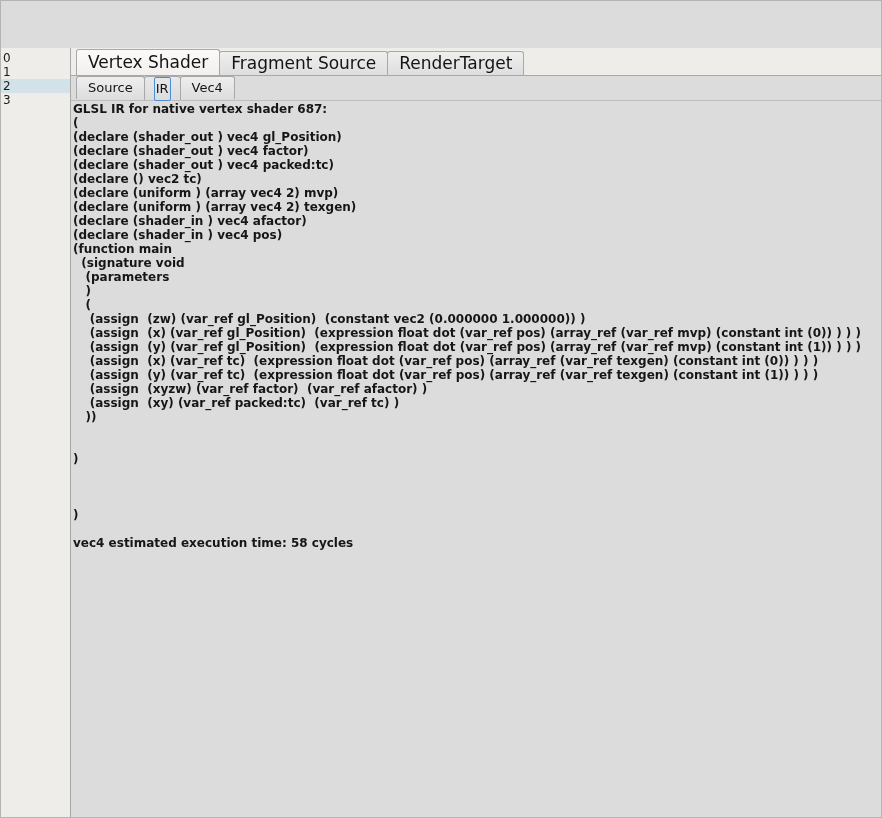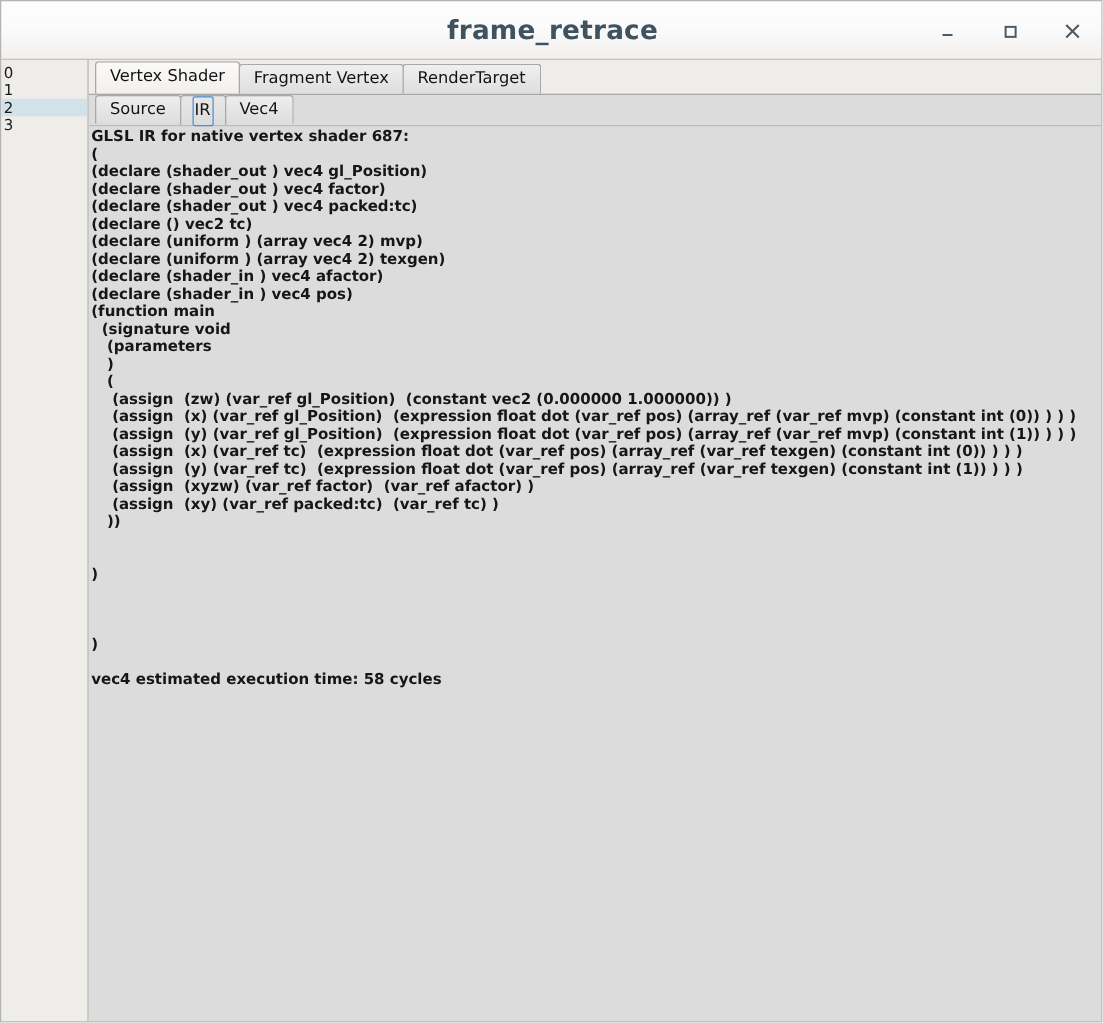--- a/index.html
+++ b/index.html
@@ -110,21 +110,21 @@
     padding-left: 5px;
     display: flex;
     align-items: flex-end;
     box-sizing: border-box;
   }
   .tab {
     box-sizing: border-box;
     height: 24px;
     line-height: 22px;
     padding: 0 11px;
-    font-size: 13px;
+    font-size: 17px;
     color: #141414;
     border: 1px solid #a8a8a8;
     border-bottom: none;
     border-radius: 3px 3px 0 0;
     background: linear-gradient(to bottom, #efefef 0%, #dedede 100%);
     margin-right: -1px;
     white-space: nowrap;
     cursor: default;
     position: relative;
   }
@@ -198,56 +198,35 @@
     color: #161616;
     white-space: pre;
     cursor: text;
   }
 </style>
 </head>
 <body>
 
 <div id="app">
 
-  <div class="titlebar">
-    <span class="title-text">frame_retrace</span>
-    <div class="win-controls">
-      <div class="win-btn">
-        <svg width="16" height="16" viewBox="0 0 16 16">
-          <line x1="4" y1="11" x2="12" y2="11" stroke="#4a5a66" stroke-width="1.6"></line>
-        </svg>
-      </div>
-      <div class="win-btn">
-        <svg width="16" height="16" viewBox="0 0 16 16">
-          <rect x="4.5" y="4.5" width="8" height="8" fill="none" stroke="#4a5a66" stroke-width="1.6"></rect>
-        </svg>
-      </div>
-      <div class="win-btn">
-        <svg width="18" height="18" viewBox="0 0 18 18">
-          <line x1="4" y1="4" x2="14" y2="14" stroke="#4a5a66" stroke-width="1.7"></line>
-          <line x1="14" y1="4" x2="4" y2="14" stroke="#4a5a66" stroke-width="1.7"></line>
-        </svg>
-      </div>
-    </div>
-  </div>
 
   <div class="body-area">
 
     <div class="sidebar" id="sidebar-list">
         <div class="sb-row">0</div>
         <div class="sb-row">1</div>
         <div class="sb-row selected">2</div>
         <div class="sb-row">3</div>
       </div>
 
     <div class="right-panel">
 
       <div class="tabbar-outer" id="tabbar-outer">
           <div class="tab active">Vertex Shader</div>
-          <div class="tab">Fragment Vertex</div>
+          <div class="tab">Fragment Source</div>
           <div class="tab">RenderTarget</div>
         </div>
 
       <div class="tabbar-inner" id="tabbar-inner">
           <div class="tab-sm"><span class="focus-ring">Source</span></div>
           <div class="tab-sm active"><span class="focus-ring">IR</span></div>
           <div class="tab-sm"><span class="focus-ring">Vec4</span></div>
         </div>
 
       <div class="content">

